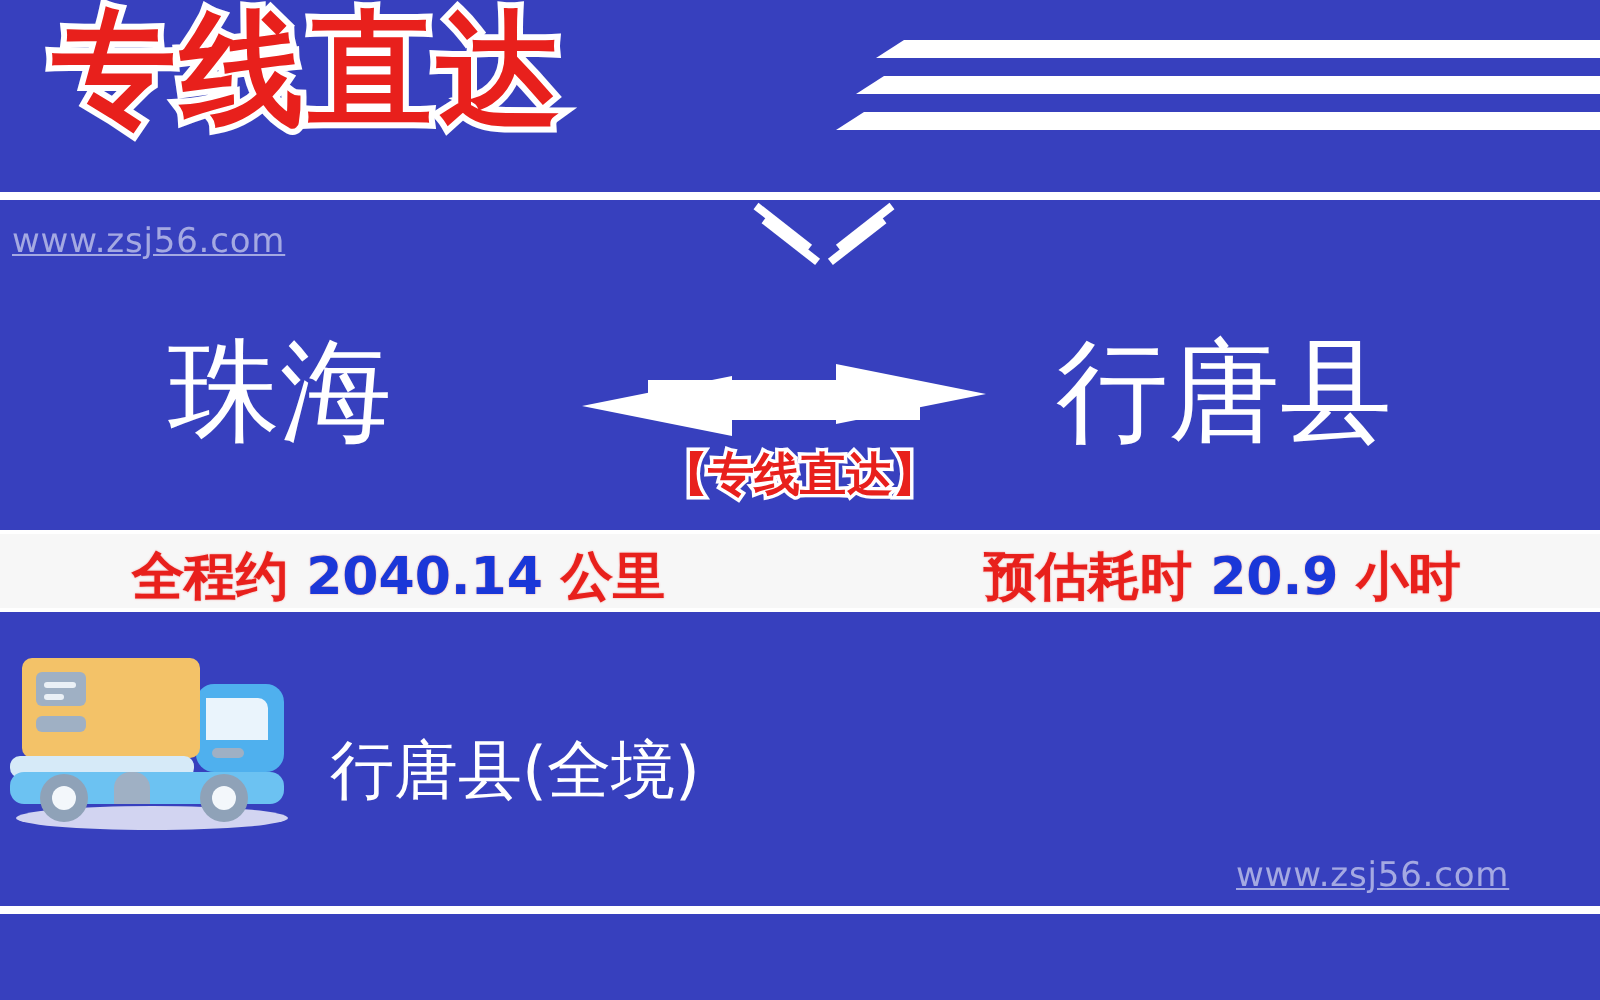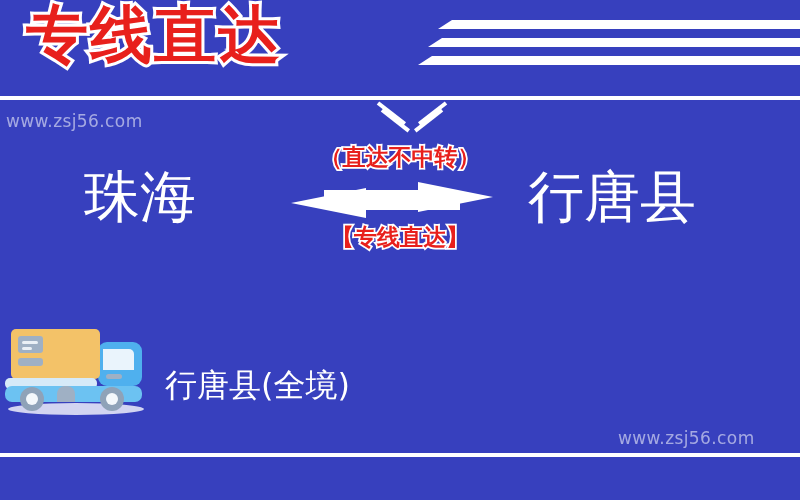--- a/index.html
+++ b/index.html
@@ -53,20 +53,21 @@
   .chev2.l { left:382px; }
   .chev2.r { left:408px; }
 
   
   .wm {
     position:absolute;
     color:rgba(255,255,255,.55);
     font-size:17px; letter-spacing:.4px;
     font-family:"DejaVu Sans","Liberation Sans",sans-serif;
     pointer-events:none;
+    text-decoration:underline;
   }
   .wm-tl { left:6px; top:111px; }
   .wm-br { left:618px; top:428px; }
 
   
   .city {
     position:absolute; top:166px;
     font-size:56px; color:#FFFFFF; line-height:1.1;
     font-weight:normal; white-space:nowrap;
   }
@@ -134,31 +135,42 @@
     <div class="chev chev2 l"></div>
     <div class="chev chev2 r"></div>
   </div>
 
   <div class="wm wm-tl">www.zsj56.com</div>
   <div class="wm wm-br">www.zsj56.com</div>
 
   <div class="city city-dest">行唐县</div>
   <div class="city city-origin">珠海</div>
 
-  <div class="mid-top">（直达不中转）</div>
 
   <div class="arrows">
     <svg width="212" height="40" viewBox="0 0 212 40">
       <polygon points="130,2 205,17 130,32 130,24 36,24 36,10 130,10" fill="#FFFFFF"></polygon>
       <polygon points="78,8 78,16 172,16 172,30 78,30 78,38 3,23" fill="#FFFFFF"></polygon>
     </svg>
   </div>
 
   <div class="mid-bottom">【专线直达】</div>
 
+  <div class="info-band">
+    <div class="info-item info-left">
+      <span>全程约</span>
+      <span class="num">2040.14</span>
+      <span>公里</span>
+    </div>
+    <div class="info-item info-right">
+      <span>预估耗时</span>
+      <span class="num">20.9</span>
+      <span>小时</span>
+    </div>
+  </div>
 
   <svg class="truck-svg" width="150" height="100" viewBox="0 0 150 100">
     <ellipse cx="74" cy="93" rx="68" ry="6" fill="#EDEFFA" opacity=".85"></ellipse>
     <rect x="96" y="26" width="44" height="44" rx="9" fill="#4FB0EE"></rect>
     <path d="M101 33 h26 a5 5 0 0 1 5 5 v16 h-31 z" fill="#EAF4FC"></path>
     <rect x="104" y="58" width="16" height="5" rx="2.5" fill="#9FB0C4"></rect>
     <rect x="9" y="13" width="89" height="50" rx="5" fill="#F3C268"></rect>
     <rect x="16" y="20" width="25" height="17" rx="3" fill="#9FB0C4"></rect>
     <rect x="20" y="25" width="16" height="3" rx="1.5" fill="#EAF0F6"></rect>
     <rect x="20" y="31" width="10" height="3" rx="1.5" fill="#EAF0F6"></rect>

